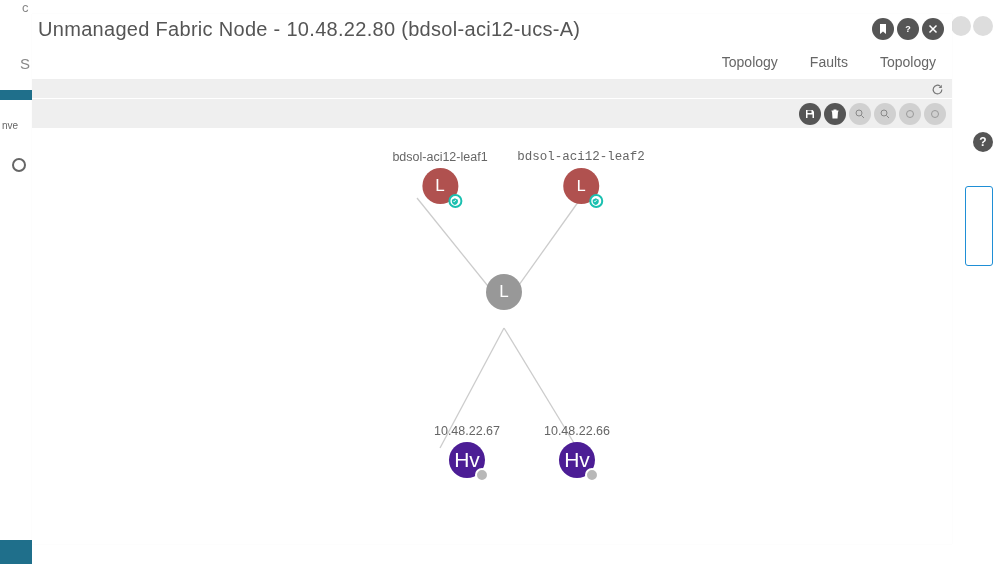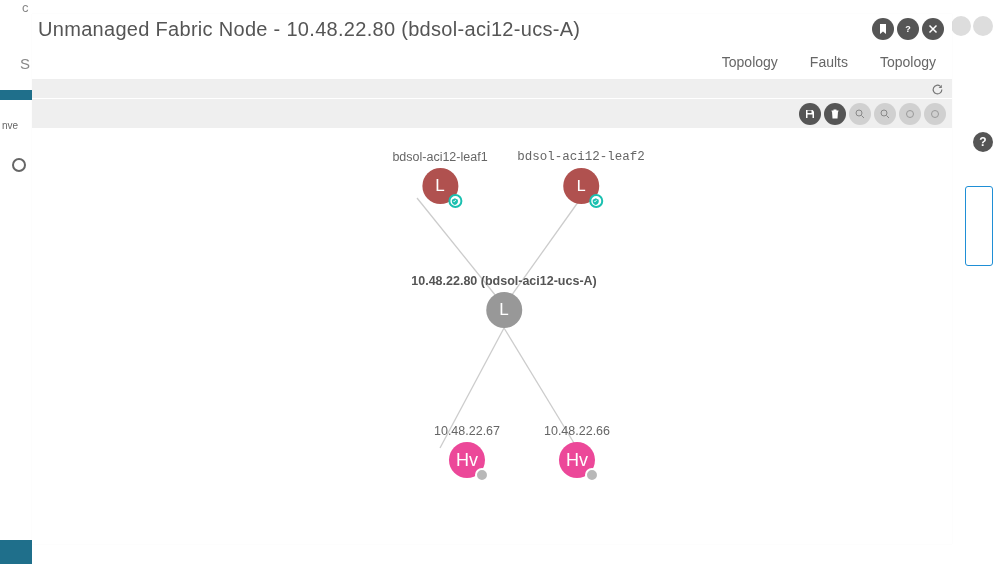--- a/index.html
+++ b/index.html
@@ -118,21 +118,21 @@
   .node-label.bold { font-weight: 700; color: #555; }
   .node-circ {
     width: 36px; height: 36px; border-radius: 50%;
     margin: 0 auto;
     position: relative;
     display: flex; align-items: center; justify-content: center;
     color: #fff; font-size: 17px; font-weight: 500;
   }
   .node-circ.leaf { background: #b0514f; }
   .node-circ.grey { background: #989898; }
-  .node-circ.hv { background: #ec4899; font-size: 18px; }
+  .node-circ.hv { background: #4c1d95; font-size: 21px; }
   .badge {
     position: absolute;
     width: 14px; height: 14px; border-radius: 50%;
     border: 2px solid #fff;
     right: -4px; bottom: -4px;
   }
   .badge.teal { background: #fff; border: 2px solid #1bc0b0; display:flex; align-items:center; justify-content:center;}
   .badge.grey { background: #b8b8b8; }
 
   svg.links { position: absolute; left: 0; top: 0; width: 100%; height: 100%; pointer-events: none; }
@@ -273,21 +273,20 @@
         <div class="badge teal">
           <svg width="9" height="9" viewBox="0 0 24 24">
               <path fill="#1bc0b0" d="M12 3l8 4v5c0 5-3.5 8-8 9-4.5-1-8-4-8-9V7z"></path>
               <path fill="#fff" d="M10 14l-2.5-2.5 1.2-1.2L10 11.6l4-4 1.2 1.2z"></path>
             </svg>
         </div>
       </div>
     </div>
 
     <div class="node" style="left:472px; top:146px;">
-      <div class="node-label bold">10.48.22.80 (bdsol-aci12-ucs-A)</div>
       <div class="node-circ grey">
         <span>L</span>
       </div>
     </div>
 
     <div class="node" style="left:408px; top:296px;margin-left:27px;">
       <div class="node-label">10.48.22.67</div>
       <div class="node-circ hv">
         <span>Hv</span>
         <div class="badge grey"></div>

